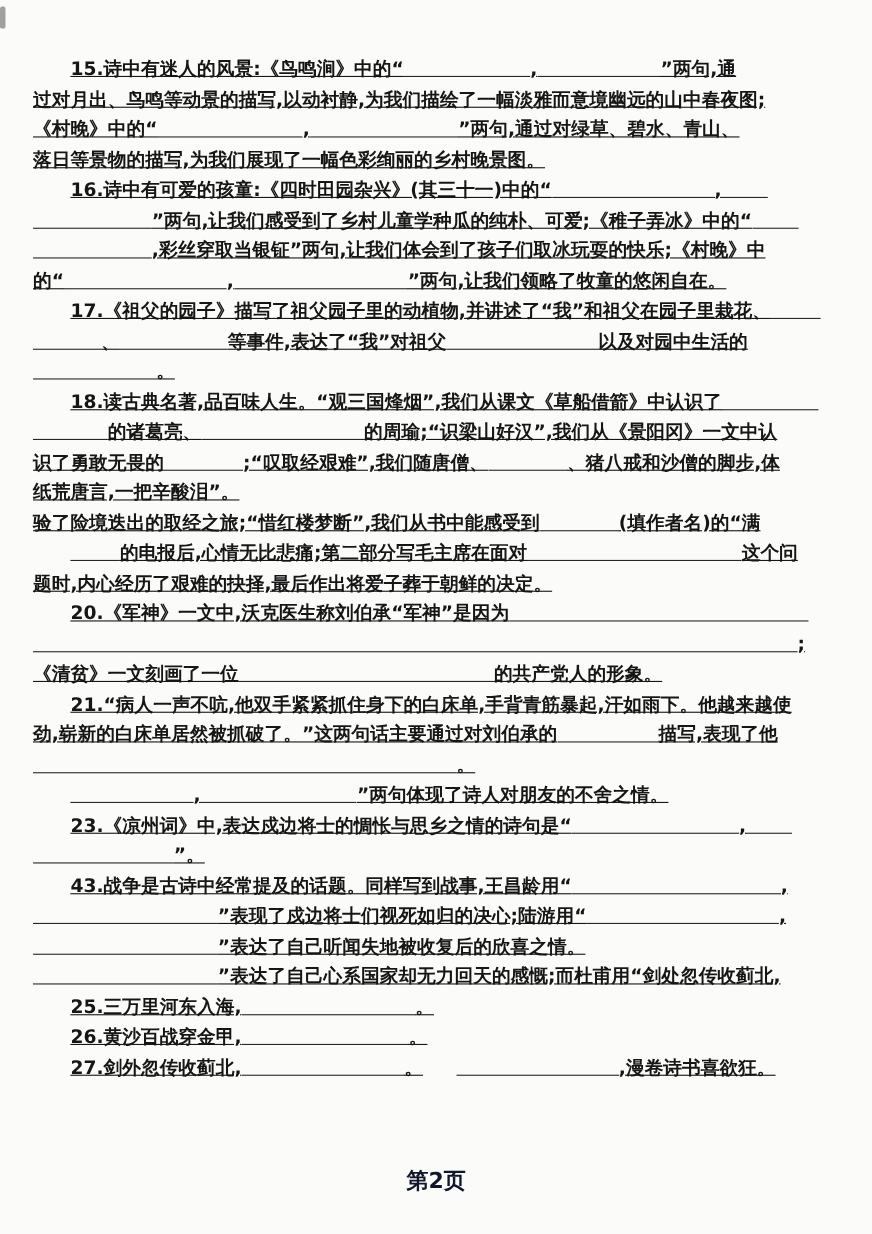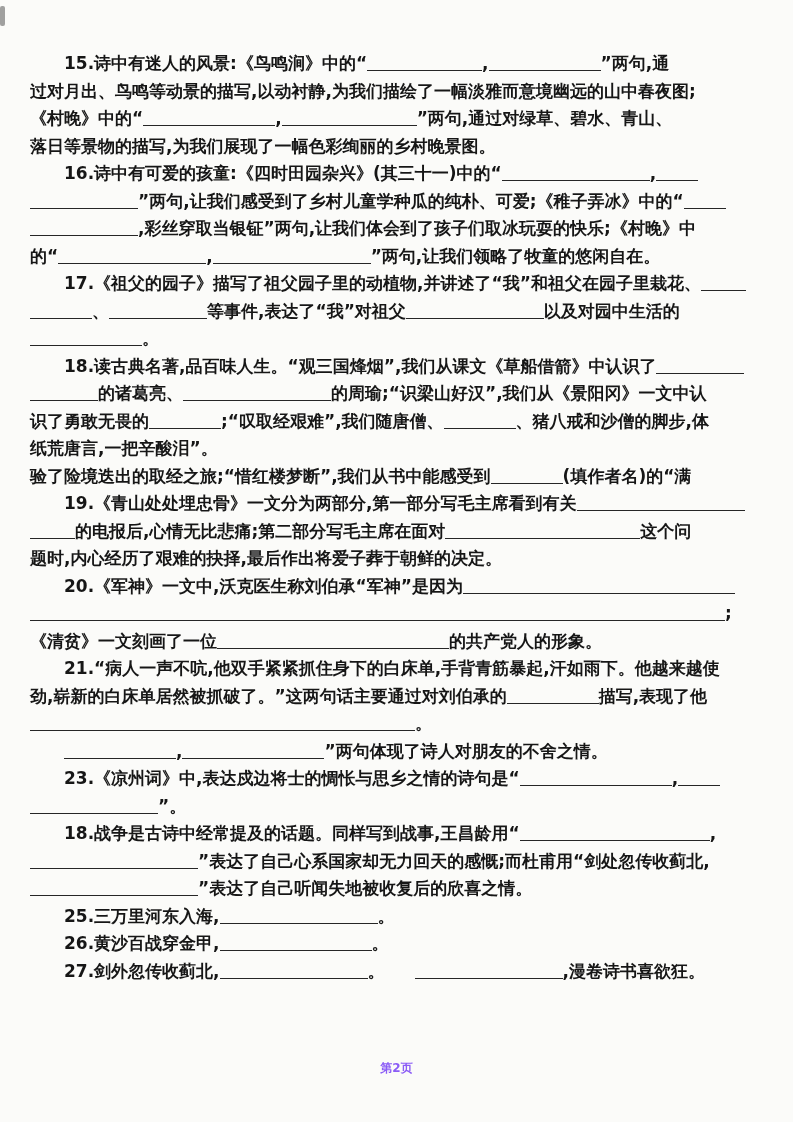--- a/index.html
+++ b/index.html
@@ -9,38 +9,38 @@
     font-family:"DejaVu Sans",sans-serif;
     font-weight:700;
     color:#161616;
     overflow:hidden;
     position:relative;
   }
   .scan-mark{
     position:absolute;left:0px;top:6px;width:5px;height:20px;
     background:#555;opacity:.55;border-radius:2px;
   }
-  .page{padding:50px 30px 0 30px;}
+  .page{padding:50px 30px 0 30px;text-decoration:underline;}
   .q{margin:0;}
   .line{
     height:27.5px;line-height:27.5px;
     font-size:17px;white-space:nowrap;
   }
   .q .line:first-child{padding-left:34px;}
   .t{display:inline;}
   .blank{
     display:inline-block;
     height:15px;
     border-bottom:1.6px solid #262626;
     vertical-align:-2px;
   }
   .gap{display:inline-block;height:1px;}
   .footer{
     position:absolute;left:0;top:1060px;width:793px;
-    text-align:center;font-size:12px;color:#8b5cf6;
+    text-align:center;font-size:20px;color:#0f172a;
   }
 </style>
 </head>
 <body>
 
 <div class="scan-mark"></div>
 
 <div class="page">
   <div id="questions">
       <div class="q">
@@ -61,21 +61,20 @@
         <div class="line"><span class="blank" style="width: 112px;"></span><span class="t">。</span></div>
       </div>
       <div class="q">
         <div class="line"><span class="t">18.读古典名著,品百味人生。“观三国烽烟”,我们从课文《草船借箭》中认识了</span><span class="blank" style="width: 88px;"></span></div>
         <div class="line"><span class="blank" style="width: 68px;"></span><span class="t">的诸葛亮、</span><span class="blank" style="width: 148px;"></span><span class="t">的周瑜;“识梁山好汉”,我们从《景阳冈》一文中认</span></div>
         <div class="line"><span class="t">识了勇敢无畏的</span><span class="blank" style="width: 72px;"></span><span class="t">;“叹取经艰难”,我们随唐僧、</span><span class="blank" style="width: 72px;"></span><span class="t">、猪八戒和沙僧的脚步,体</span></div>
         <div class="line"><span class="t">纸荒唐言,一把辛酸泪”。</span></div>
         <div class="line"><span class="t">验了险境迭出的取经之旅;“惜红楼梦断”,我们从书中能感受到</span><span class="blank" style="width: 72px;"></span><span class="t">(填作者名)的“满</span></div>
       </div>
       <div class="q">
-        <div class="line"><span class="t">19.《青山处处埋忠骨》一文分为两部分,第一部分写毛主席看到有关</span><span class="blank" style="width: 168px;"></span></div>
         <div class="line"><span class="blank" style="width: 45px;"></span><span class="t">的电报后,心情无比悲痛;第二部分写毛主席在面对</span><span class="blank" style="width: 195px;"></span><span class="t">这个问</span></div>
         <div class="line"><span class="t">题时,内心经历了艰难的抉择,最后作出将爱子葬于朝鲜的决定。</span></div>
       </div>
       <div class="q">
         <div class="line"><span class="t">20.《军神》一文中,沃克医生称刘伯承“军神”是因为</span><span class="blank" style="width: 272px;"></span></div>
         <div class="line"><span class="blank" style="width: 695px;"></span><span class="t">;</span></div>
         <div class="line"><span class="t">《清贫》一文刻画了一位</span><span class="blank" style="width: 232px;"></span><span class="t">的共产党人的形象。</span></div>
       </div>
       <div class="q">
         <div class="line"><span class="t">21.“病人一声不吭,他双手紧紧抓住身下的白床单,手背青筋暴起,汗如雨下。他越来越使</span></div>
@@ -83,23 +82,24 @@
         <div class="line"><span class="blank" style="width: 385px;"></span><span class="t">。</span></div>
       </div>
       <div class="q">
         <div class="line"><span class="blank" style="width: 112px;"></span><span class="t">,</span><span class="blank" style="width: 142px;"></span><span class="t">”两句体现了诗人对朋友的不舍之情。</span></div>
       </div>
       <div class="q">
         <div class="line"><span class="t">23.《凉州词》中,表达戍边将士的惆怅与思乡之情的诗句是“</span><span class="blank" style="width: 152px;"></span><span class="t">,</span><span class="blank" style="width: 42px;"></span></div>
         <div class="line"><span class="blank" style="width: 128px;"></span><span class="t">”。</span></div>
       </div>
       <div class="q">
-        <div class="line"><span class="t">18.战争是古诗中经常提及的话题。同样写到战事,王昌龄用“</span><span class="blank" style="width: 190px;"></span><span class="t">,</span></div>
+        <div class="line"><span class="t">43.战争是古诗中经常提及的话题。同样写到战事,王昌龄用“</span><span class="blank" style="width: 190px;"></span><span class="t">,</span></div>
+        <div class="line"><span class="blank" style="width: 168px;"></span><span class="t">”表现了戍边将士们视死如归的决心;陆游用“</span><span class="blank" style="width: 175px;"></span><span class="t">,</span></div>
+        <div class="line"><span class="blank" style="width: 168px;"></span><span class="t">”表达了自己听闻失地被收复后的欣喜之情。</span></div>
         <div class="line"><span class="blank" style="width: 168px;"></span><span class="t">”表达了自己心系国家却无力回天的感慨;而杜甫用“剑处忽传收蓟北,</span></div>
-        <div class="line"><span class="blank" style="width: 168px;"></span><span class="t">”表达了自己听闻失地被收复后的欣喜之情。</span></div>
       </div>
       <div class="q">
         <div class="line"><span class="t">25.三万里河东入海,</span><span class="blank" style="width: 158px;"></span><span class="t">。</span></div>
       </div>
       <div class="q">
         <div class="line"><span class="t">26.黄沙百战穿金甲,</span><span class="blank" style="width: 152px;"></span><span class="t">。</span></div>
       </div>
       <div class="q">
         <div class="line"><span class="t">27.剑外忽传收蓟北,</span><span class="blank" style="width: 148px;"></span><span class="t">。</span><span class="gap" style="width: 30px;"></span><span class="blank" style="width: 148px;"></span><span class="t">,漫卷诗书喜欲狂。</span></div>
       </div>

